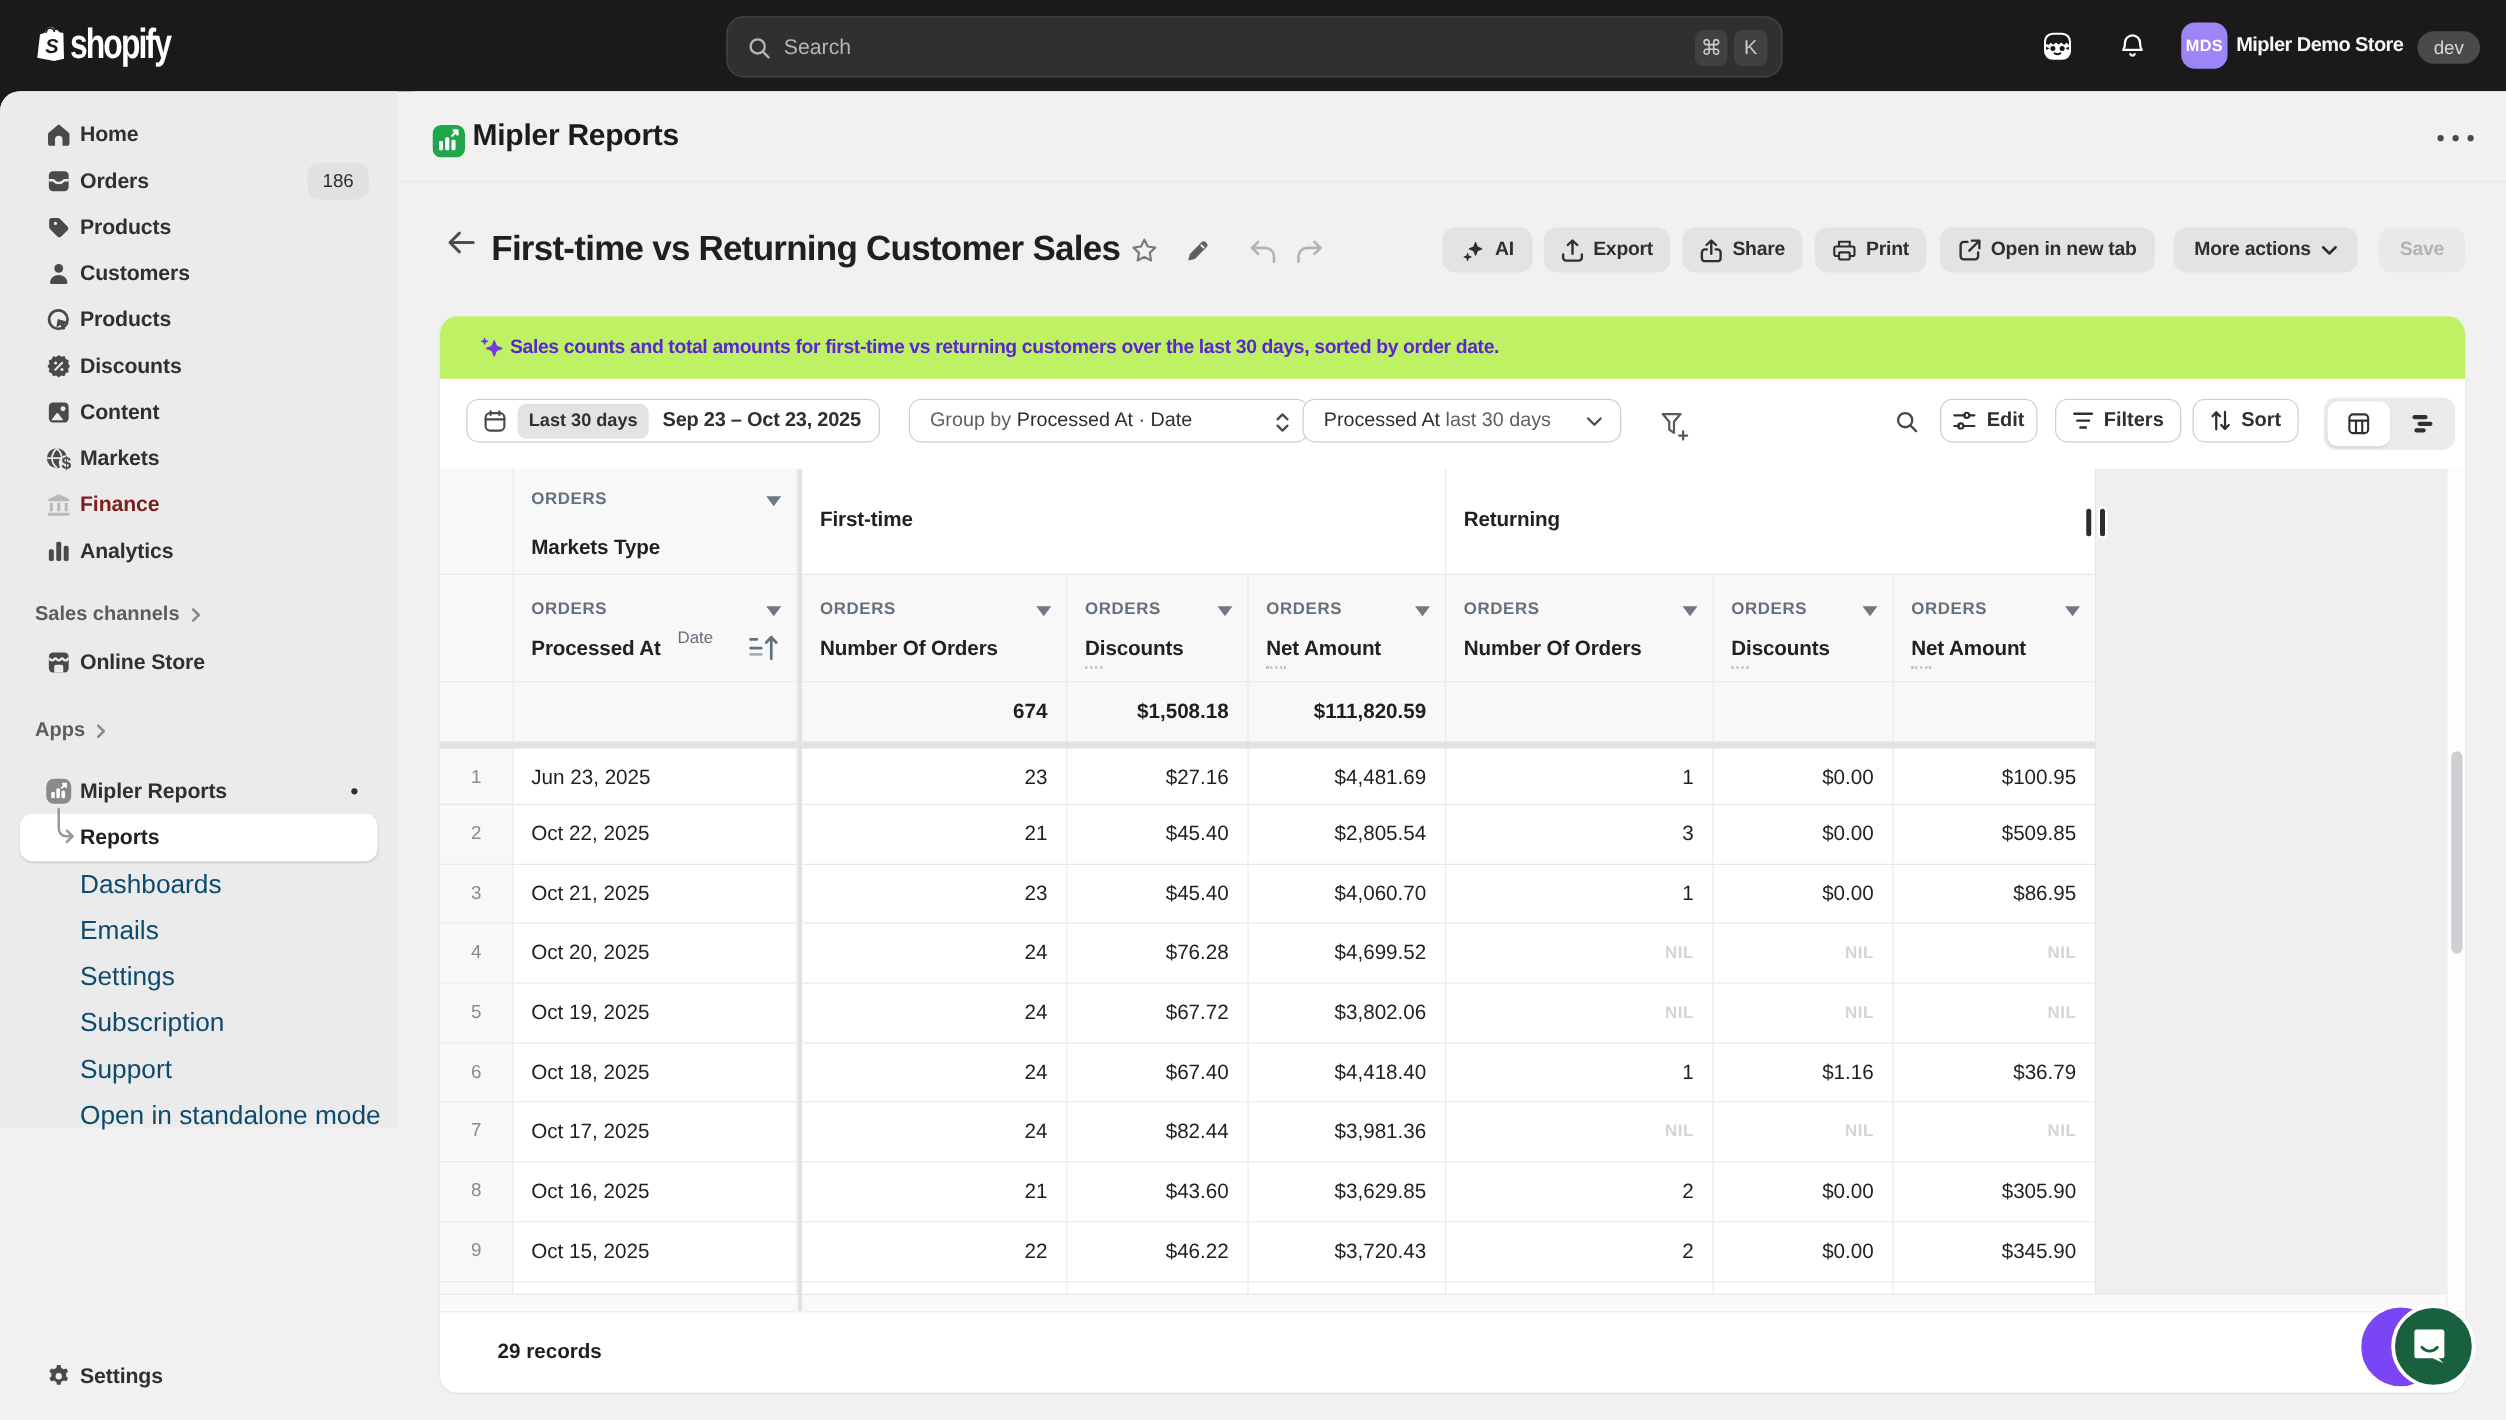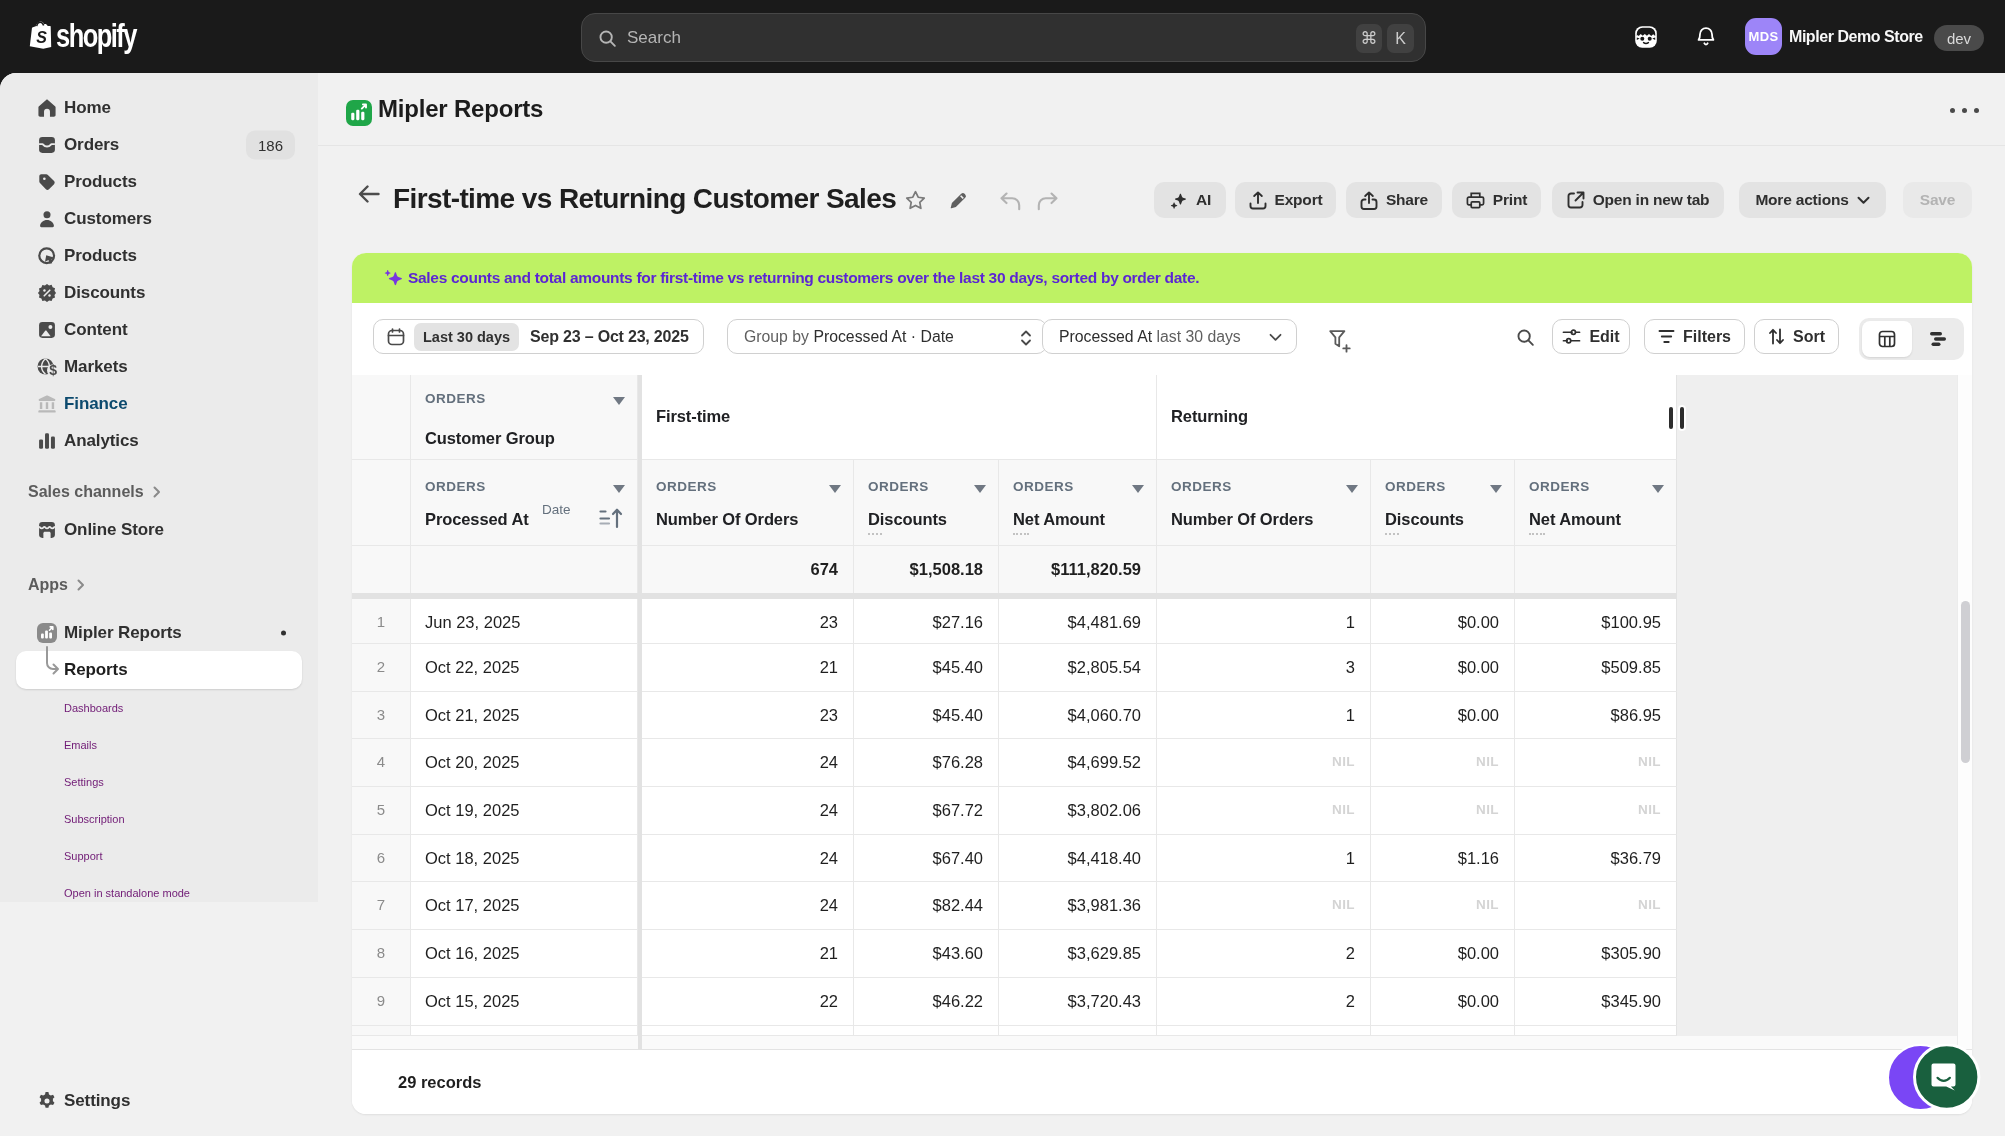--- a/index.html
+++ b/index.html
@@ -13,21 +13,21 @@
 .kbd{position:absolute;top:10px;height:29px;border-radius:7px;background:#414141;color:#cbcbcb;display:flex;align-items:center;justify-content:center;}
 #storename{position:absolute;left:1789px;top:0;height:73px;display:flex;align-items:center;color:#f7f7f7;font-size:16px;font-weight:700;letter-spacing:-.45px;}
 #avatar{position:absolute;left:1745px;top:18px;width:37px;height:37px;border-radius:11px;background:#9d85f8;color:#fff;font-size:13px;font-weight:700;display:flex;align-items:center;justify-content:center;letter-spacing:.3px;}
 #devpill{position:absolute;left:1934px;top:25px;width:50px;height:26px;border-radius:13px;background:#4a4a4a;color:#d9d9d9;font-size:15px;display:flex;align-items:center;justify-content:center;}
 
 #shell{position:absolute;left:0;top:73px;width:2005px;height:1063px;background:#f1f1f1;border-top-left-radius:16px;}
 #sidebar{position:absolute;left:0;top:0;width:318px;height:829px;background:#ebebeb;border-top-left-radius:16px;}
 .nav{position:absolute;left:0;width:318px;height:37px;}
 .nav .ic{position:absolute;left:36px;top:50%;margin-top:-11px;width:22px;height:22px;color:#4a4a4a;}
 .nav .tx{position:absolute;left:64px;top:50%;transform:translateY(-50%);font-size:17px;font-weight:700;color:#303030;letter-spacing:-.1px;}
-.nav .tx2{position:absolute;left:64px;top:50%;transform:translateY(-50%);font-size:11px;font-weight:400;color:#701a75;}
+.nav .tx2{position:absolute;left:64px;top:50%;transform:translateY(-50%);font-size:21px;font-weight:400;color:#0c4a6e;}
 .seclabel{position:absolute;left:28px;font-size:16px;font-weight:700;color:#5c5c5c;display:flex;align-items:center;gap:7px;}
 #badge186{position:absolute;left:246px;top:50%;transform:translateY(-50%);width:49px;height:29px;background:#e1e1e1;border-radius:9px;color:#303030;font-size:15px;display:flex;align-items:center;justify-content:center;}
 #selpill{position:absolute;left:16px;top:578px;width:286px;height:38px;background:#fff;border-radius:10px;box-shadow:0 1px 2px rgba(0,0,0,.13);}
 
 #appband{position:absolute;left:318px;top:0;width:1687px;height:73px;background:#f1f1f1;border-bottom:1px solid #e5e5e5;border-top-left-radius:16px;}
 #apptitle{position:absolute;left:60px;top:0;height:72px;display:flex;align-items:center;font-size:24px;font-weight:700;color:#1c1c1c;letter-spacing:-.2px;}
 #pagetitle{position:absolute;left:393px;top:110px;font-size:28px;font-weight:700;color:#1f1f1f;letter-spacing:-.6px;}
 .btn{position:absolute;top:109px;height:36px;border-radius:10px;background:#e3e3e3;color:#2f2f2f;font-size:15.5px;font-weight:700;display:flex;align-items:center;justify-content:center;gap:8px;letter-spacing:-.2px;}
 
 #card{position:absolute;left:352px;top:180px;width:1620px;height:861px;background:#fff;border-radius:14px;box-shadow:0 1px 2px rgba(0,0,0,.08);}
@@ -210,21 +210,21 @@
           </svg>
         </div>
   </div>
   <div id="tbl">
 <div class="vdiv"></div>
 <div class="filler"></div>
 <div class="c g" style="grid-row:1"></div>
 <div class="c g" style="grid-row:1">
           <span class="olabel" style="top:16px">ORDERS</span>
           <i class="tri" style="top:22px"></i>
-          <span class="hname" style="top:54px">Customer Group</span>
+          <span class="hname" style="top:54px">Markets Type</span>
         </div>
 <div class="c" style="grid-row:1;grid-column:4/7">
           <span class="hname" style="top:32px">First-time</span>
         </div>
 <div class="c" style="grid-row:1;grid-column:7/10;border-right-color:#e3e3e3">
           <span class="hname" style="top:32px">Returning</span>
         </div>
 <div class="c g" style="grid-row:2"></div>
 <div class="c g" style="grid-row:2">
           <span class="olabel" style="top:19px">ORDERS</span>
@@ -588,21 +588,21 @@
             <path d="M9.5 2.8c-2.4 2-3.9 4.6-3.9 7.7 0 3.1 1.5 5.8 3.9 7.7M9.5 2.8c2.4 2 3.9 4.6 3.9 7.7M1.8 10.5h15.4" stroke="#ebebeb" stroke-width="1.4" fill="none"></path>
             <circle cx="17" cy="14.2" r="6" fill="#ebebeb"></circle>
             <text x="17.1" y="19" text-anchor="middle" font-size="14" font-weight="bold" fill="#4a4a4a" font-family="Liberation Sans">$</text>
           </svg></span>
         <span class="tx">Markets</span>
       </div>
   <div class="nav" style="top:312.5px">
         <span class="ic"><svg width="22" height="22" viewBox="0 0 20 20" fill="#b9b9b9">
             <path d="M9.6 2.3c.3-.1.6-.1.9 0l6.6 3.2c.9.4.6 1.7-.4 1.7H3.3c-1 0-1.2-1.3-.4-1.7ZM3.5 8.5h2.2v6H3.5Zm5.4 0h2.2v6H8.9Zm5.4 0h2.2v6h-2.2ZM3.2 15.7h13.6c.6 0 1.1.5 1.1 1.1v.4c0 .3-.3.6-.6.6H2.7c-.3 0-.6-.3-.6-.6v-.4c0-.6.5-1.1 1.1-1.1Z"></path>
           </svg></span>
-        <span class="tx" style="color:#0c4a6e">Finance</span>
+        <span class="tx" style="color:#7f1d1d">Finance</span>
       </div>
   <div class="nav" style="top:349.5px">
         <span class="ic"><svg width="22" height="22" viewBox="0 0 20 20" fill="#4a4a4a">
             <rect x="2.8" y="8.6" width="3.6" height="8.4" rx="1.2"></rect>
             <rect x="8.2" y="3" width="3.6" height="14" rx="1.2"></rect>
             <rect x="13.6" y="6" width="3.6" height="11" rx="1.2"></rect>
           </svg></span>
         <span class="tx">Analytics</span>
       </div>
   <div class="seclabel" style="top:410px;">Sales channels <svg width="11" height="14" viewBox="0 0 10 14" fill="none" stroke="#8a8a8a" stroke-width="2" stroke-linecap="round" stroke-linejoin="round">

